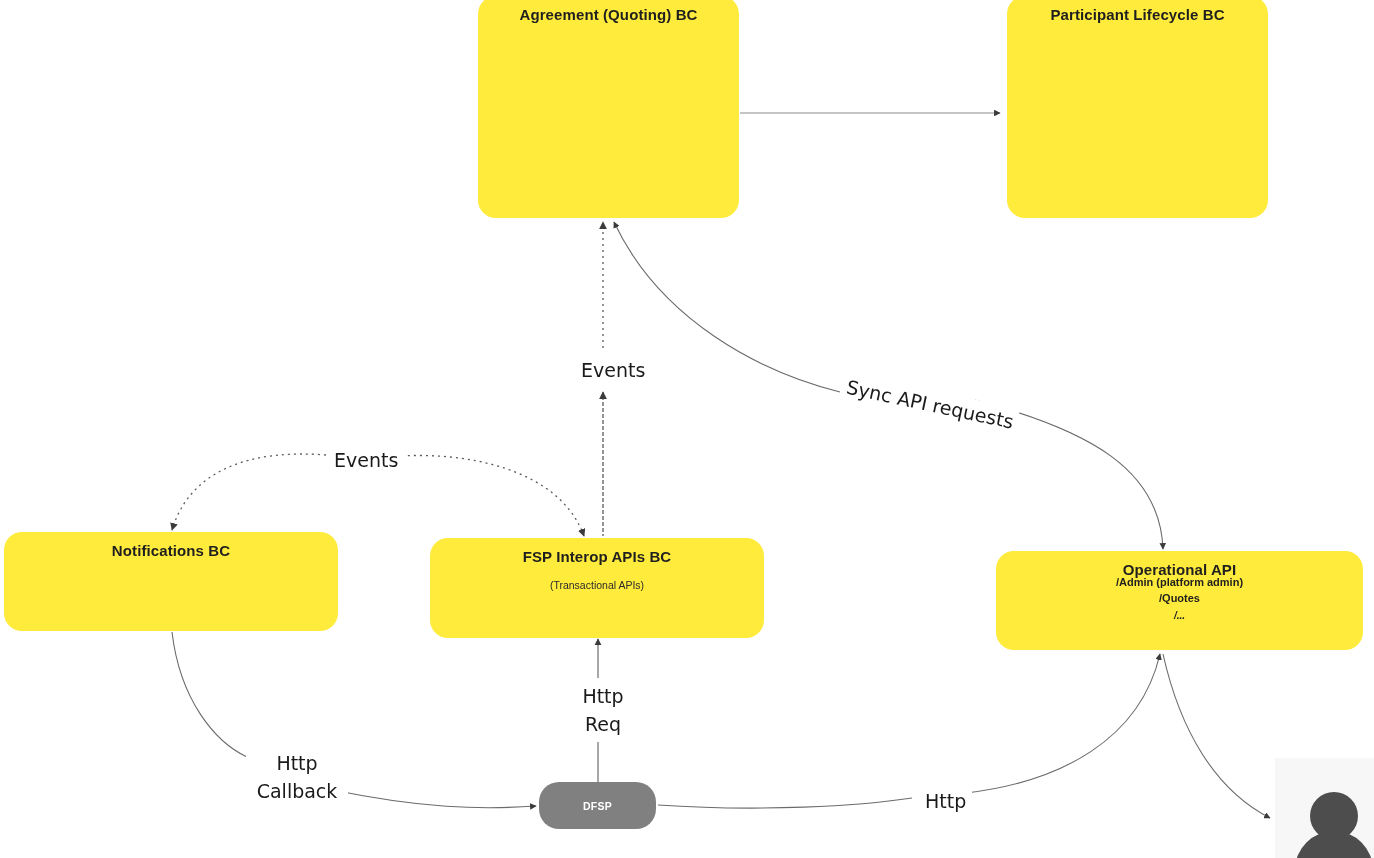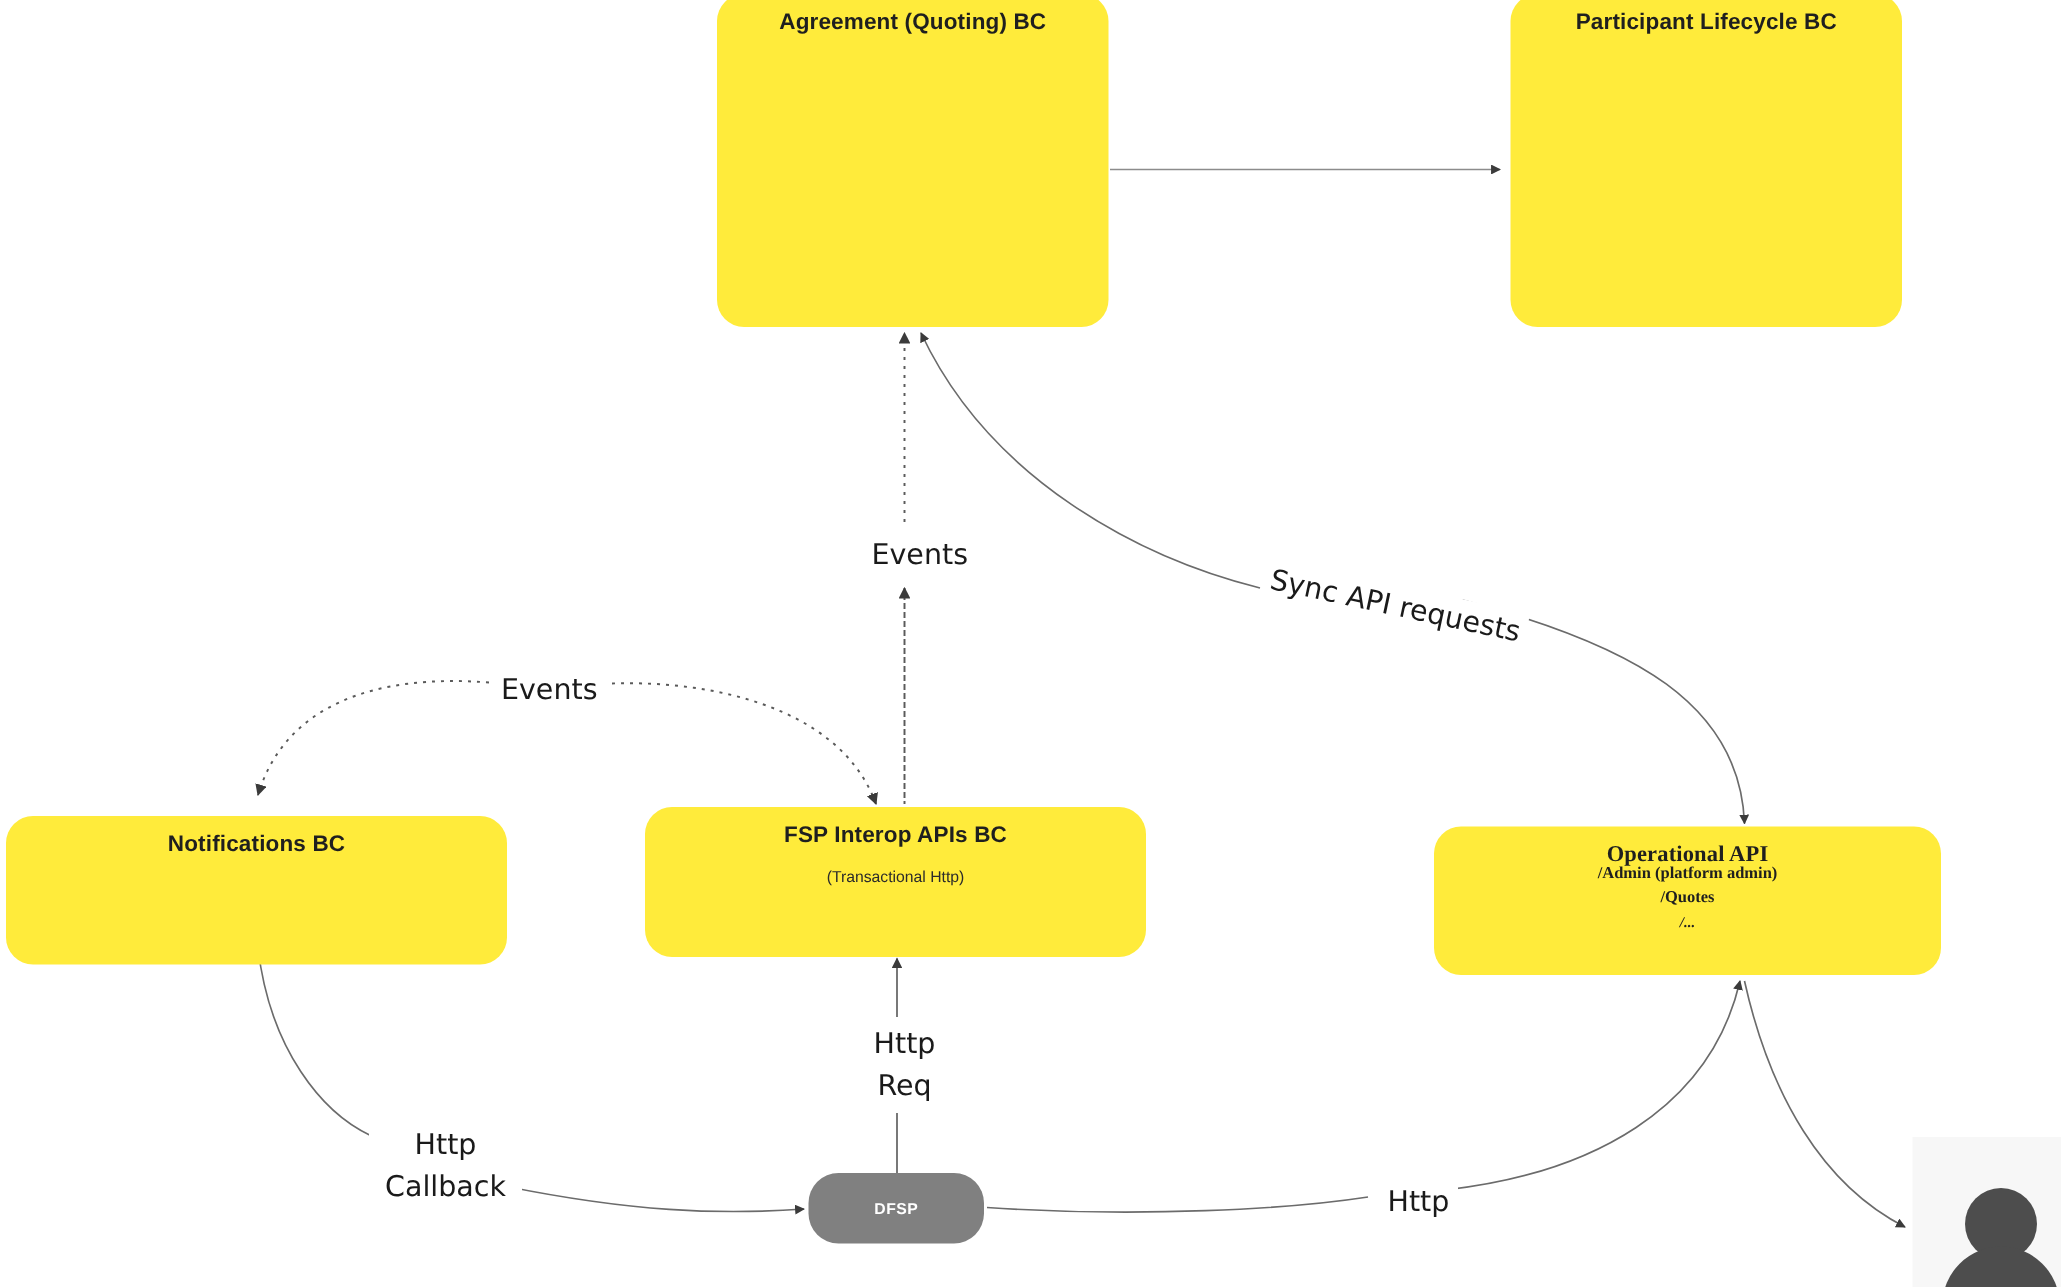--- a/index.html
+++ b/index.html
@@ -136,30 +136,30 @@
   </svg>
 
   <div class="node" style="left:478px; top:-4px; width:261px; height:222px;">
     <div class="title">Agreement (Quoting) BC</div>
   </div>
 
   <div class="node" style="left:1007px; top:-4px; width:261px; height:222px;">
     <div class="title">Participant Lifecycle BC</div>
   </div>
 
-  <div class="node" style="left:4px; top:532px; width:334px; height:99px;margin-top:12px;">
+  <div class="node" style="left:4px; top:532px; width:334px; height:99px;">
     <div class="title">Notifications BC</div>
   </div>
 
   <div class="node" style="left:430px; top:538px; width:334px; height:100px;">
     <div class="title">FSP Interop APIs BC</div>
-    <div class="sub">(Transactional Http)</div>
+    <div class="sub">(Transactional APIs)</div>
   </div>
 
-  <div class="node" style="left:956px; top:551px; width:338px; height:99px;font-family:Liberation Serif, serif;">
+  <div class="node" style="left:996px; top:551px; width:367px; height:99px;">
     <div class="title">Operational API</div>
     <div class="sub-strong">/Admin (platform admin)</div>
     <div class="sub-strong" style="margin-top:5px;">/Quotes</div>
     <div class="sub-italic" style="margin-top:5px;">/...</div>
   </div>
 
   <div class="node-gray" style="left:539px; top:782px; width:117px; height:47px;">
     <div class="title">DFSP</div>
   </div>
 

